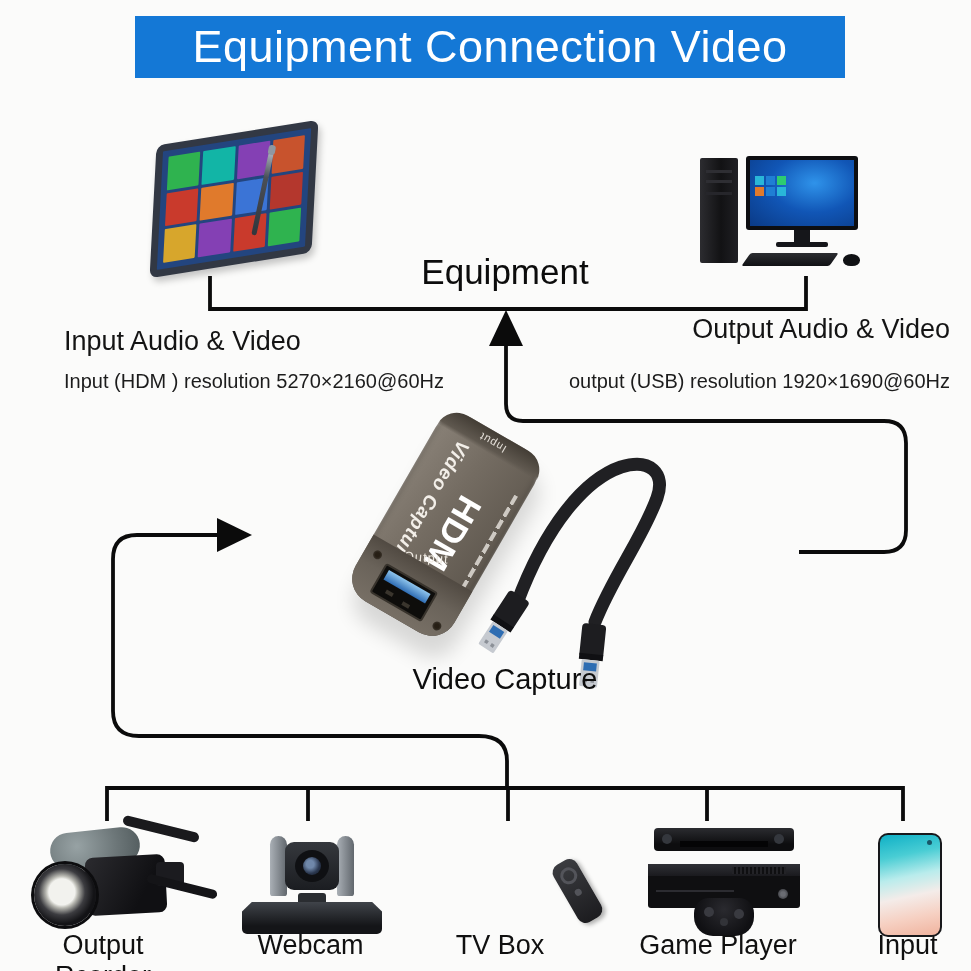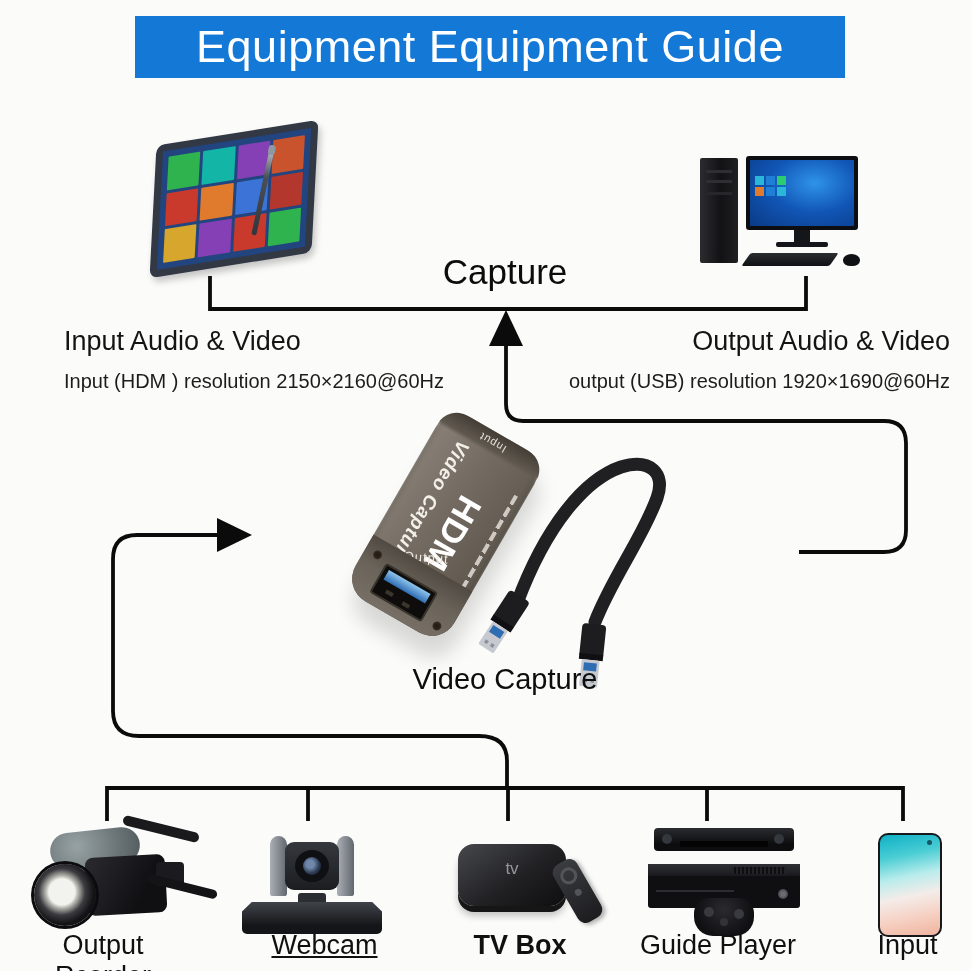--- a/index.html
+++ b/index.html
@@ -55,21 +55,21 @@
   .mouse{position:absolute;left:149px;top:102px;width:17px;height:12px;
     background:#101114;border-radius:50% 50% 45% 45%;}
 
   
   .computer-label{left:340px;top:252px;width:330px;text-align:center;
     font-size:35px;color:#0c0c0c;}
   .io-title{font-size:27px;color:#141414;}
   .io-detail{font-size:20px;color:#1c1c1c;}
   .input-title{left:64px;top:326px;}
   .input-detail{left:64px;top:370px;}
-  .output-title{right:21px;top:326px;text-align:left;}
+  .output-title{right:21px;top:314px;text-align:left;}
   .output-detail{right:21px;top:370px;text-align:right;}
 
   
   svg.conn{left:0;top:0;width:971px;height:971px;z-index:3;pointer-events:none;}
   .ln{fill:none;stroke:var(--line);stroke-width:3.8;}
   .arr{fill:var(--line);stroke:none;}
   .cable{fill:none;stroke:#202023;stroke-width:13;stroke-linecap:round;}
 
   
   .cap-device{left:388px;top:419px;width:114px;height:212px;z-index:2;
@@ -179,30 +179,30 @@
   .ph-body{position:absolute;left:4px;top:0;width:64px;height:104px;border-radius:10px;
     background:#17181b;padding:2px;box-sizing:border-box;}
   .ph-screen{width:100%;height:100%;border-radius:8px;
     background:linear-gradient(168deg,#0fb0c6 0%,#49cdd4 22%,#b9ecec 42%,#f4ece9 60%,#f6d0c2 80%,#f0b39e 100%);}
   .ph-cam{position:absolute;right:10px;top:7px;width:5px;height:5px;border-radius:50%;
     background:rgba(10,40,60,.7);}
 
   
   .dev-label{top:930px;font-size:27px;color:#101010;text-align:center;z-index:4;}
   .dl-0{left:12px;width:182px;}
-  .dl-1{left:252px;width:145px;text-decoration:underline;}
-  .dl-2{left:446px;width:148px;font-weight:bold;}
+  .dl-1{left:238px;width:145px;}
+  .dl-2{left:426px;width:148px;}
   .dl-3{left:628px;width:180px;}
   .dl-4{left:845px;width:125px;}
 </style>
 </head>
 <body>
 
 <div class="abs banner">
-  <span>Equipment Equipment Guide</span>
+  <span>Equipment Connection Video</span>
 </div>
 
 <div class="abs tablet">
   <div class="tab-screen">
     <div class="tab-tiles">
       <div class="tt1"></div>
         <div class="tt2"></div>
       <div class="tt3"></div>
         <div class="tt4"></div>
       <div class="tt5"></div>
@@ -231,21 +231,21 @@
           <div class="mt6"></div>
       </div>
     </div>
   </div>
   <div class="mstand"></div>
   <div class="mbase"></div>
   <div class="keyboard"></div>
   <div class="mouse"></div>
 </div>
 
-<div class="abs computer-label">Capture</div>
+<div class="abs computer-label">Equipment</div>
 
 <svg class="abs conn" viewBox="0 0 971 971">
   <path class="ln" d="M 210 276 L 210 309 L 806 309 L 806 276"></path>
   <path class="ln" d="M 799 552 L 884 552 Q 906 552 906 530 L 906 443 Q 906 421 884 421 L 523 421 Q 506 421 506 404 L 506 343"></path>
   <polygon class="arr" points="506,310 489,346 523,346"></polygon>
   <path class="ln" d="M 222 535 L 137 535 Q 113 535 113 559 L 113 711 Q 113 736 139 736 L 479 736 Q 507 736 507 761 L 507 787"></path>
   <polygon class="arr" points="252,535 217,518 217,552"></polygon>
   <path class="ln" d="M 107 821 L 107 788 L 903 788 L 903 821"></path>
   <path class="ln" d="M 308 788 L 308 821 M 508 788 L 508 821 M 707 788 L 707 821"></path>
   <path class="cable" d="M 517 603 C 547 523 586 479 621 467 C 650 458 666 473 657 498 C 643 537 612 578 595 622"></path>
@@ -261,21 +261,21 @@
     <rect x="-12" y="-24" width="24" height="34" rx="4" fill="#1d1d20"></rect>
     <rect x="-12" y="6" width="24" height="6" fill="#101013"></rect>
     <rect x="-9" y="12" width="18" height="27" rx="1.5" fill="#c6cad0"></rect>
     <rect x="-6.5" y="15" width="13" height="8" fill="#2e6db2"></rect>
     <rect x="-5" y="31" width="3.5" height="3.5" fill="#8b9097"></rect>
     <rect x="2" y="31" width="3.5" height="3.5" fill="#8b9097"></rect>
   </g>
 </svg>
 
 <div class="abs io-title input-title">Input Audio &amp; Video</div>
-<div class="abs io-detail input-detail">Input (HDM ) resolution 2150×2160@60Hz</div>
+<div class="abs io-detail input-detail">Input (HDM ) resolution 5270×2160@60Hz</div>
 <div class="abs io-title output-title">Output Audio &amp; Video</div>
 <div class="abs io-detail output-detail">output (USB) resolution 1920×1690@60Hz</div>
 
 <div class="abs cap-device">
   <div class="cap-top-edge"></div>
   <div class="cap-input-print">Input</div>
   <div class="cap-side-print">Video Capture</div>
   <div class="cap-brand-print">HDMI</div>
   <div class="cap-brand-sub"></div>
   <div class="cap-output-print">Output</div>
@@ -302,23 +302,20 @@
   <div class="wc-arm wc-arm-l"></div>
   <div class="wc-arm wc-arm-r"></div>
   <div class="wc-head">
     <div class="wc-ring">
       <div class="wc-lens"></div>
     </div>
   </div>
 </div>
 
 <div class="abs dev appletv">
-  <div class="atv-box">
-    <div class="atv-logo">tv</div>
-  </div>
   <div class="atv-remote"></div>
 </div>
 
 <div class="abs dev xbox">
   <div class="xb-kinect"></div>
   <div class="xb-console">
     <div class="xb-vent"></div>
     <div class="xb-slot"></div>
     <div class="xb-power"></div>
   </div>
@@ -328,14 +325,14 @@
 <div class="abs dev phone">
   <div class="ph-body">
     <div class="ph-screen"></div>
     <div class="ph-cam"></div>
   </div>
 </div>
 
 <div class="abs dev-label dl-0">Output Rcorder</div>
 <div class="abs dev-label dl-1">Webcam</div>
 <div class="abs dev-label dl-2">TV Box</div>
-<div class="abs dev-label dl-3">Guide Player</div>
+<div class="abs dev-label dl-3">Game Player</div>
 <div class="abs dev-label dl-4">Input</div>
 
 </body></html>

